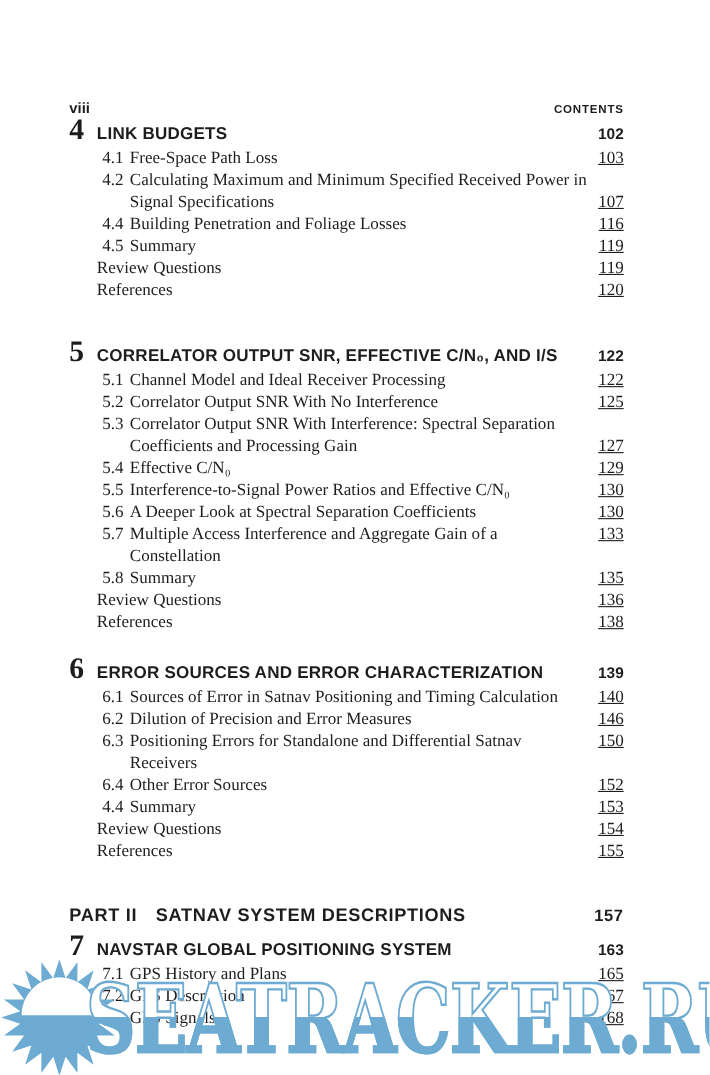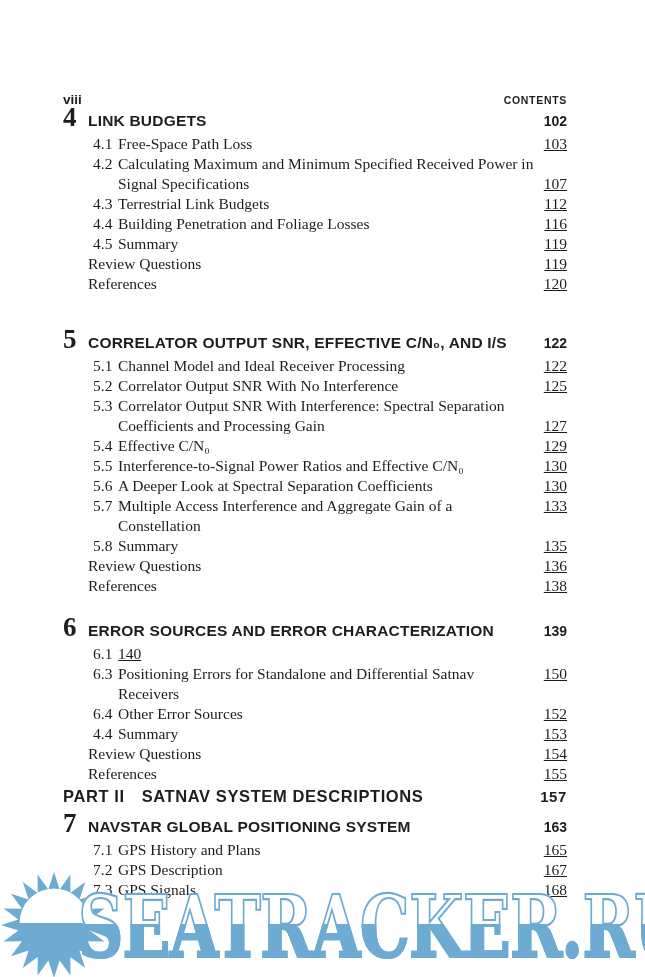--- a/index.html
+++ b/index.html
@@ -40,21 +40,21 @@
   .pg-bottom{align-self:flex-end;}
 
   .extra{display:flex;align-items:center;margin-left:25px;line-height:20px;font-size:15.5px;}
   .x-label{flex:1 1 auto;padding-right:10px;}
 
   
   #ch4{margin-top:105px;}
   #ch5{margin-top:33px;}
   #ch6{margin-top:19px;}
   .part-row{
-    display:flex;align-items:flex-start;line-height:25px;
+    display:flex;align-items:flex-start;line-height:25px;margin-top:36px;
     font-family:"Liberation Sans",sans-serif;font-weight:700;font-size:16.5px;letter-spacing:.6px;
   }
   .part-label{margin-right:17px;}
   .part-title{flex:1 1 auto;padding-right:10px;}
   .part-page{font-size:15px;white-space:nowrap;}
   #ch7{margin-top:2px;}
 
   
   .watermark{position:absolute;left:0;top:0;width:645px;height:977px;pointer-events:none;}
   .sun{position:absolute;left:1px;top:872px;width:106px;height:106px;}
@@ -90,25 +90,20 @@
         <span class="e-num">4.1</span>
         <span class="e-title">Free-Space Path Loss</span>
         <span class="e-page">103</span>
       </div>
       <div class="entry">
         <span class="e-num">4.2</span>
         <span class="e-title"><span>Calculating Maximum and Minimum Specified Received Power in</span><br><span>Signal Specifications</span></span>
         <span class="e-page pg-bottom">107</span>
       </div>
       <div class="entry">
-        <span class="e-num">4.3</span>
-        <span class="e-title">Terrestrial Link Budgets</span>
-        <span class="e-page">112</span>
-      </div>
-      <div class="entry">
         <span class="e-num">4.4</span>
         <span class="e-title">Building Penetration and Foliage Losses</span>
         <span class="e-page">116</span>
       </div>
       <div class="entry">
         <span class="e-num">4.5</span>
         <span class="e-title">Summary</span>
         <span class="e-page">119</span>
       </div>
       <div class="extra">
@@ -178,21 +173,27 @@
     </section>
 
     <section class="chapter" id="ch6">
       <div class="ch-head">
         <span class="ch-num">6</span>
         <span class="ch-title">ERROR SOURCES AND ERROR CHARACTERIZATION</span>
         <span class="ch-page">139</span>
       </div>
       <div class="entry">
         <span class="e-num">6.1</span>
+        <span class="e-title">Sources of Error in Satnav Positioning and Timing Calculation</span>
         <span class="e-page">140</span>
+      </div>
+      <div class="entry">
+        <span class="e-num">6.2</span>
+        <span class="e-title">Dilution of Precision and Error Measures</span>
+        <span class="e-page">146</span>
       </div>
       <div class="entry">
         <span class="e-num">6.3</span>
         <span class="e-title">Positioning Errors for Standalone and Differential Satnav Receivers</span>
         <span class="e-page">150</span>
       </div>
       <div class="entry">
         <span class="e-num">6.4</span>
         <span class="e-title">Other Error Sources</span>
         <span class="e-page">152</span>

